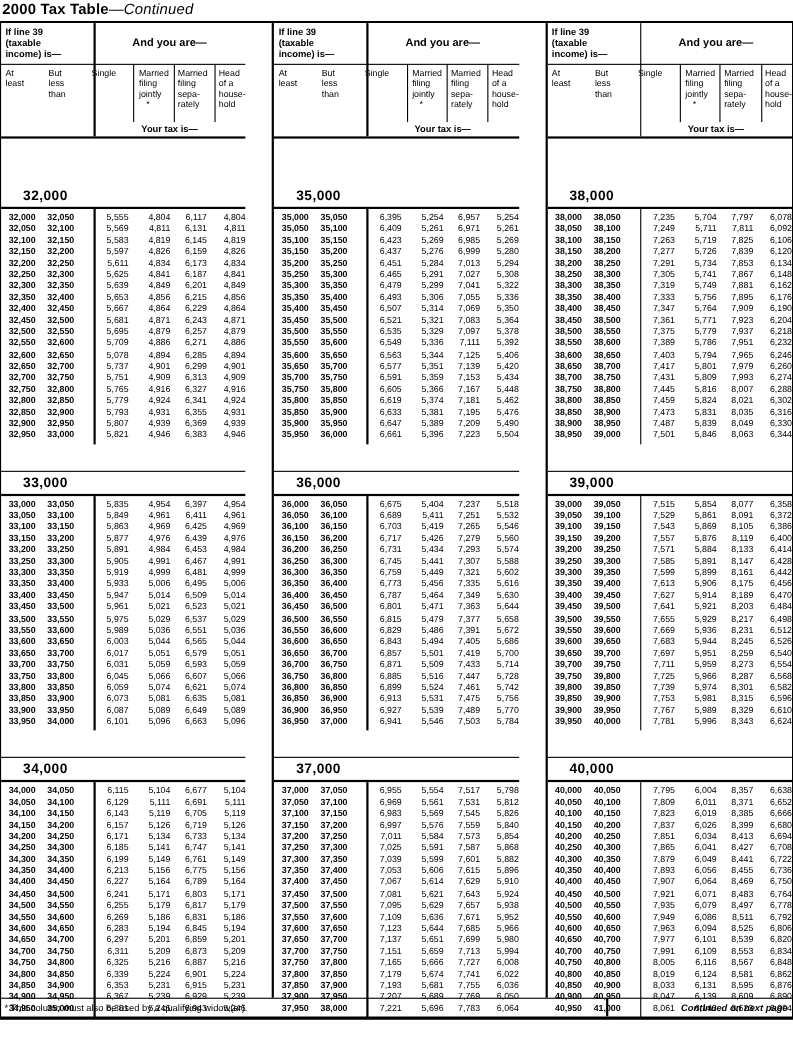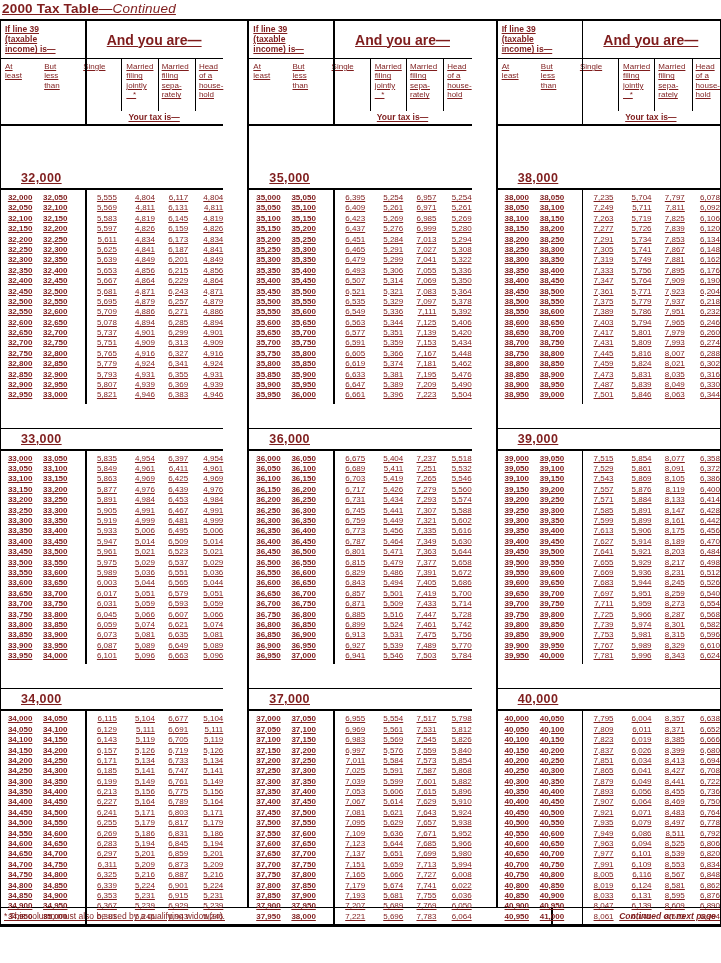--- a/index.html
+++ b/index.html
@@ -1,31 +1,31 @@
 <!DOCTYPE html>
 <html><head>
 <meta charset="utf-8">
 <style>
   html,body { margin:0; padding:0; background:#fff; }
   .page {
-    width:721px; height:963px; box-sizing:border-box; background:#fff; color:#7f1d1d;
-    font-family:"Liberation Sans", sans-serif; overflow:hidden; position:relative;text-decoration:underline;
+    width:721px; height:963px; box-sizing:border-box; background:#fff; color:#000000;
+    font-family:"Liberation Sans", sans-serif; overflow:hidden; position:relative;
   }
   .title-row { height:18px; padding:1px 0 0 2px; font-size:13.5px; font-weight:700; letter-spacing:0.2px; white-space:nowrap; }
   .title-cont { font-style:italic; font-weight:400; }
   .table-outer { height:908px; display:flex; flex-direction:column; border-top:2.5px solid #000; border-bottom:3px solid #000; border-left:1.5px solid #000; border-right:1.5px solid #000; box-sizing:border-box; }
   .panels-row { flex:1; display:flex; min-height:0;gap:24px; }
   .panel { flex:1; display:flex; flex-direction:column; min-width:0; }
   .panel + .panel { border-left:2.5px solid #000; }
 
   .panel-header { position:relative; border-bottom:2px solid #000; flex:0 0 auto; }
   .panel-header::after { content:""; position:absolute; left:84px; top:0; bottom:0; width:1.5px; background:#000; }
   .ph-top { display:flex; height:37px; border-bottom:1.5px solid #000; }
   .ph-income { width:84px; box-sizing:border-box; font-weight:700; font-size:8.5px; line-height:1.2; padding:3px 0 0 4px; white-space:pre-line; }
-  .ph-right { flex:1; display:flex; align-items:center; justify-content:center; font-weight:700; font-size:14px; }
+  .ph-right { flex:1; display:flex; align-items:center; justify-content:center; font-weight:700; font-size:10px; }
   .ph-cols { display:flex; height:52px; font-size:8px; line-height:1.18; }
   .c-atleast { width:42px; box-sizing:border-box; padding:3px 0 0 4px; white-space:pre-line; }
   .c-butless { width:42px; box-sizing:border-box; padding:3px 0 0 2px; white-space:pre-line; }
   .c-single  { width:40px; box-sizing:border-box; border-right:1.2px solid #000; text-align:left; padding-top:3px; }
   .c-mfj     { width:37px; box-sizing:border-box; border-right:1.2px solid #000; padding:3px 0 0 4px; white-space:pre-line; }
   .c-mfs     { width:38px; box-sizing:border-box; border-right:1.2px solid #000; padding:3px 0 0 3px; white-space:pre-line; }
   .c-hoh     { flex:1; padding:3px 0 0 3px; white-space:pre-line; }
   .ph-yourtax { margin-left:84px; text-align:center; font-weight:700; font-size:8.5px; height:13px; line-height:12px; }
 
   .sections { flex:1; display:flex; flex-direction:column; min-height:0; }

